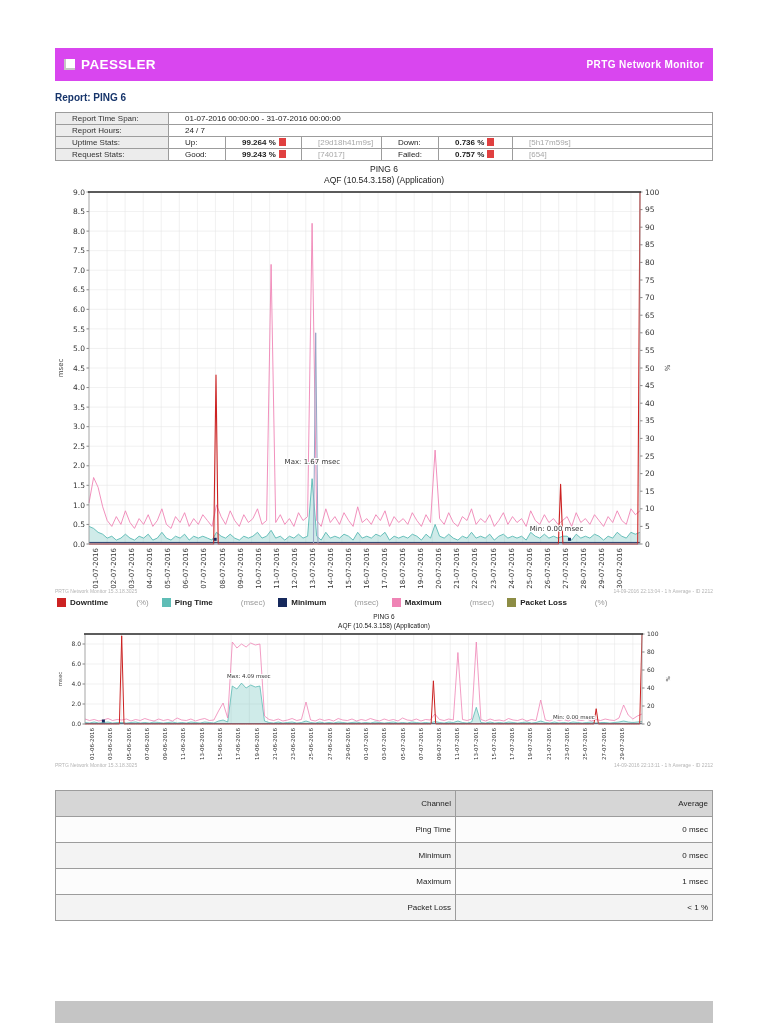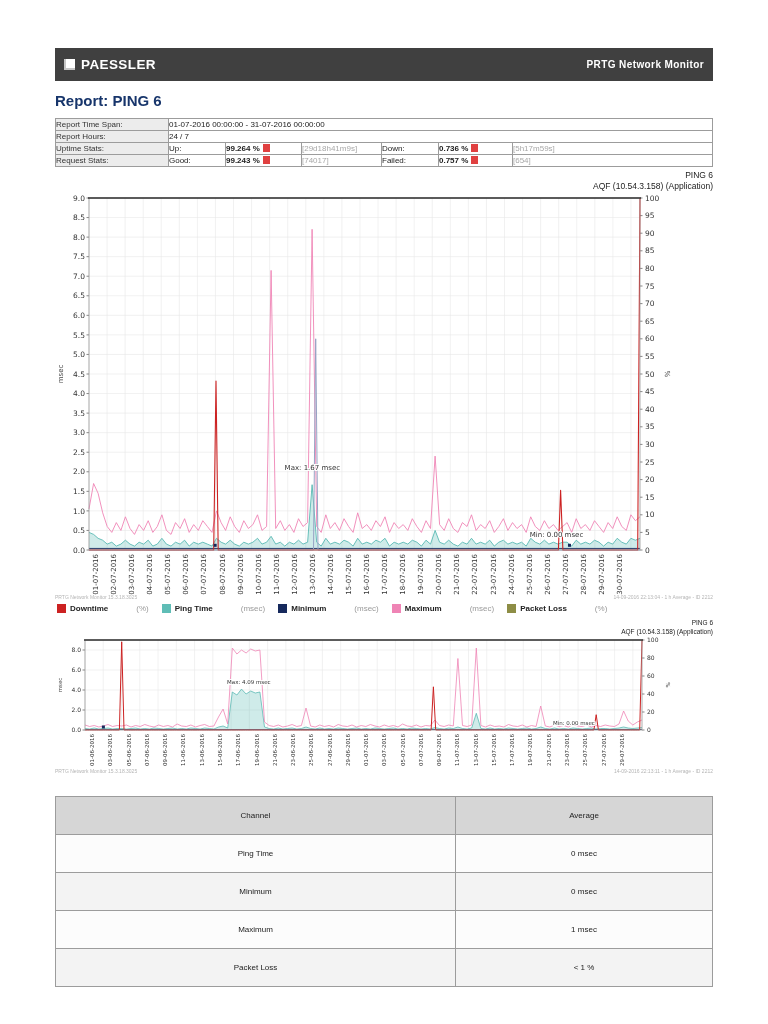--- a/index.html
+++ b/index.html
@@ -1,38 +1,38 @@
 <!DOCTYPE html>
 <html><head>
 <meta charset="utf-8">
 <style>
   *{box-sizing:border-box}
   html,body{margin:0;padding:0}
   body{width:768px;height:1024px;background:#ffffff;font-family:"Liberation Sans",sans-serif;overflow:hidden}
   .content{padding:0 55px;width:768px}
-  .topbar{margin-top:48px;height:33px;background:#404040;display:flex;align-items:center;justify-content:space-between;padding:0 9px}
+  .topbar{margin-top:48px;height:33px;background:#d946ef;display:flex;align-items:center;justify-content:space-between;padding:0 9px}
   .brand{display:flex;align-items:center;color:#fff;font-weight:bold;font-size:13.5px;letter-spacing:.4px}
   .logoicon{width:11px;height:11px;background:#fff;margin-right:6px;box-shadow:inset 2px -2px 0 #c5c5c5}
   .product{color:#fff;font-weight:bold;font-size:10px;letter-spacing:.4px}
-  .report-title{font-size:15px;color:#17356b;font-weight:600;margin:11px 0 9px}
+  .report-title{font-size:10px;color:#17356b;font-weight:600;margin:11px 0 9px}
   table.info{width:100%;border-collapse:collapse;font-size:8px;color:#222;table-layout:fixed}
-  table.info td{border:1px solid #9c9c9c;padding:1px 0;height:11.5px;white-space:nowrap;overflow:hidden}
+  table.info td{border:1px solid #9c9c9c;padding:1px 16px;height:11.5px;white-space:nowrap;overflow:hidden}
   table.info td.lbl{background:#ececec;color:#333}
   table.info td.num{text-align:left;font-weight:bold}
   table.info td.dim{color:#a8a8a8}
   .redbar{display:inline-block;width:7px;height:8px;margin-left:3px;vertical-align:-1px}
-  .chart-title{text-align:right;font-size:8.5px;color:#222;line-height:1.3;margin-top:3px}
+  .chart-title{text-align:center;font-size:8.5px;color:#222;line-height:1.3;margin-top:3px}
   .chart-title.small{font-size:6.5px;margin-top:6px}
   .metaline{display:flex;justify-content:space-between;font-size:5px;color:#b5b5b5;margin-top:-2px}
   .legend{display:flex;align-items:flex-end;font-size:8px;margin:4px 0 0 2px}
   .legend .sq{width:9px;height:9px;margin-right:4px;flex:none}
   .legend .nm{font-weight:bold;color:#222;margin-right:28px;white-space:nowrap}
   .legend .un{color:#9a9a9a;margin-right:13px;white-space:nowrap}
   table.summary{width:100%;border-collapse:collapse;font-size:8px;color:#222;margin-top:22px;table-layout:fixed}
-  table.summary th,table.summary td{border:1px solid #9c9c9c;padding:14px 4px;height:12px;text-align:center;font-weight:normal;white-space:nowrap}
+  table.summary th,table.summary td{border:1px solid #9c9c9c;padding:8px 4px;height:12px;text-align:right;font-weight:normal;white-space:nowrap}
   table.summary th{background:#d6d6d6;color:#222}
   table.summary tr.alt{background:#f3f3f3}
   table.summary tr.norm{background:#fcfcfc}
   .footerbar{height:22px;background:#c5c5c5;margin-top:80px}
   svg{display:block;margin:0 auto}
 </style>
 </head>
 <body>
 
 <div class="content">

